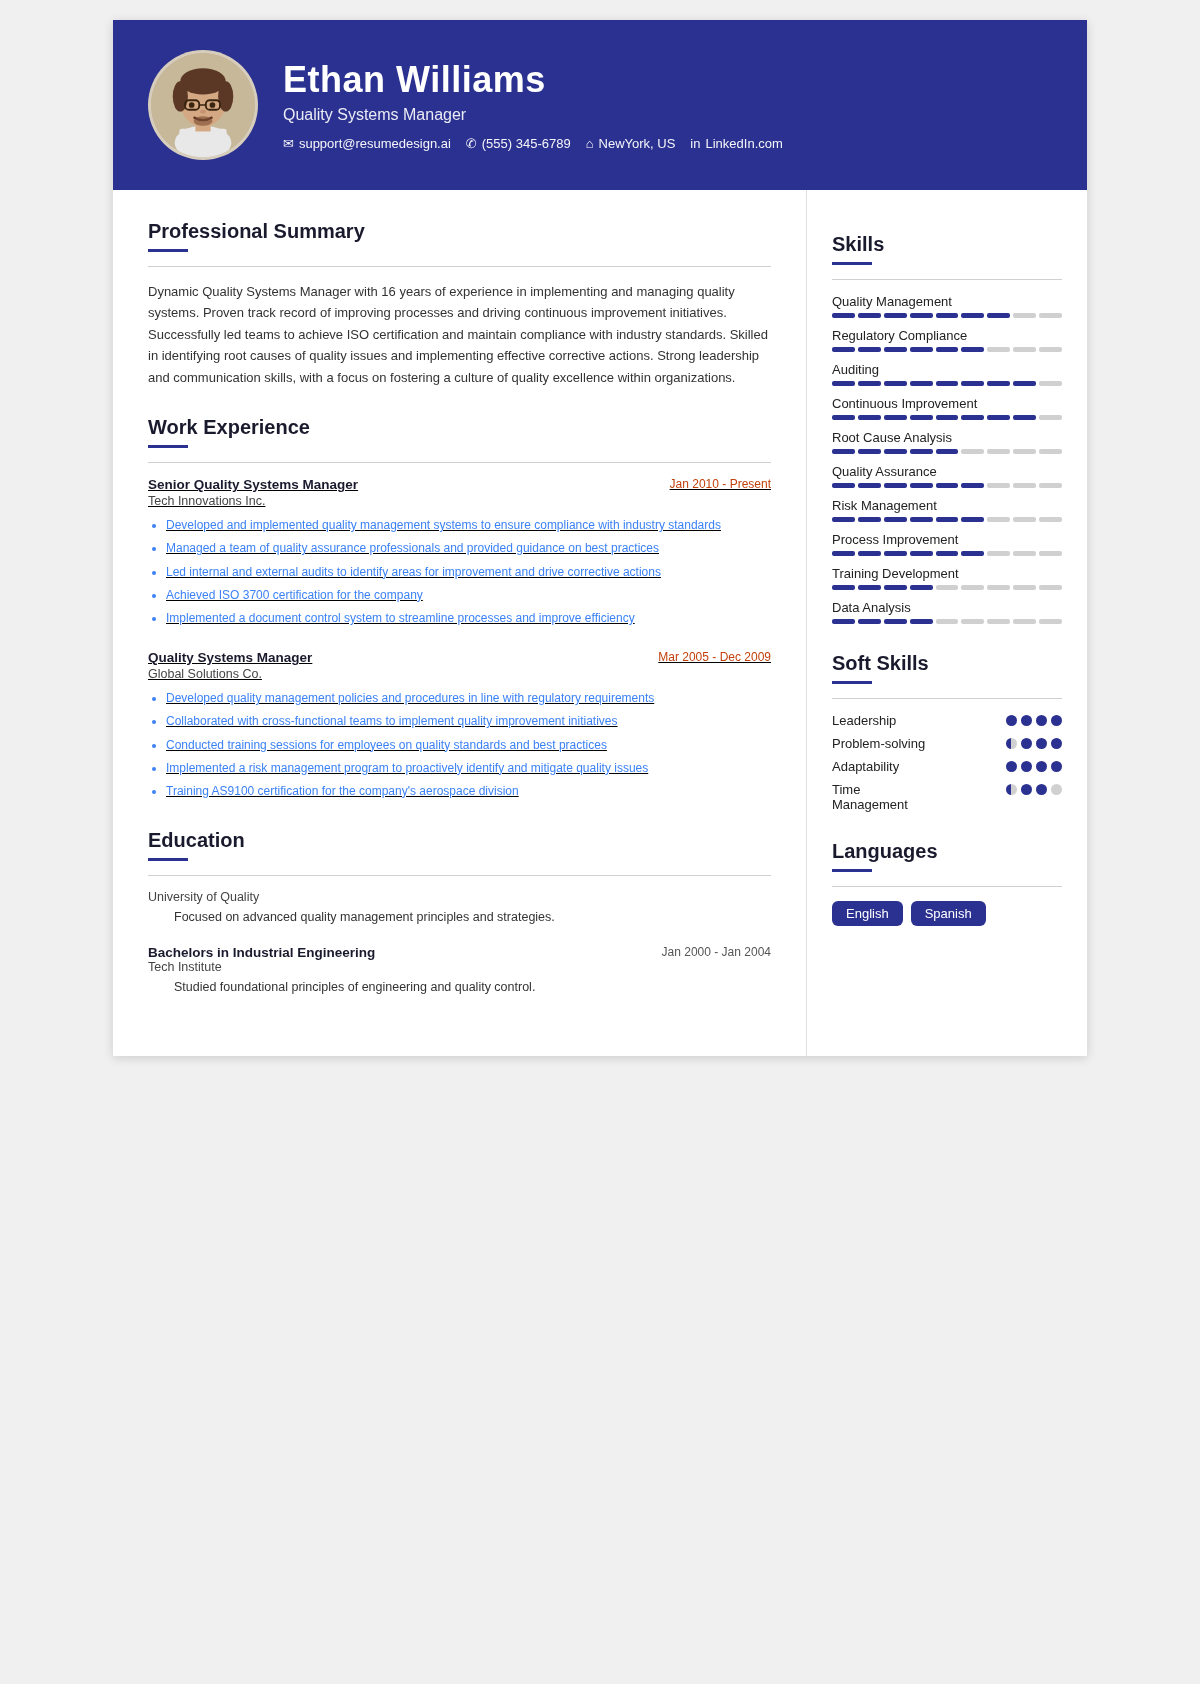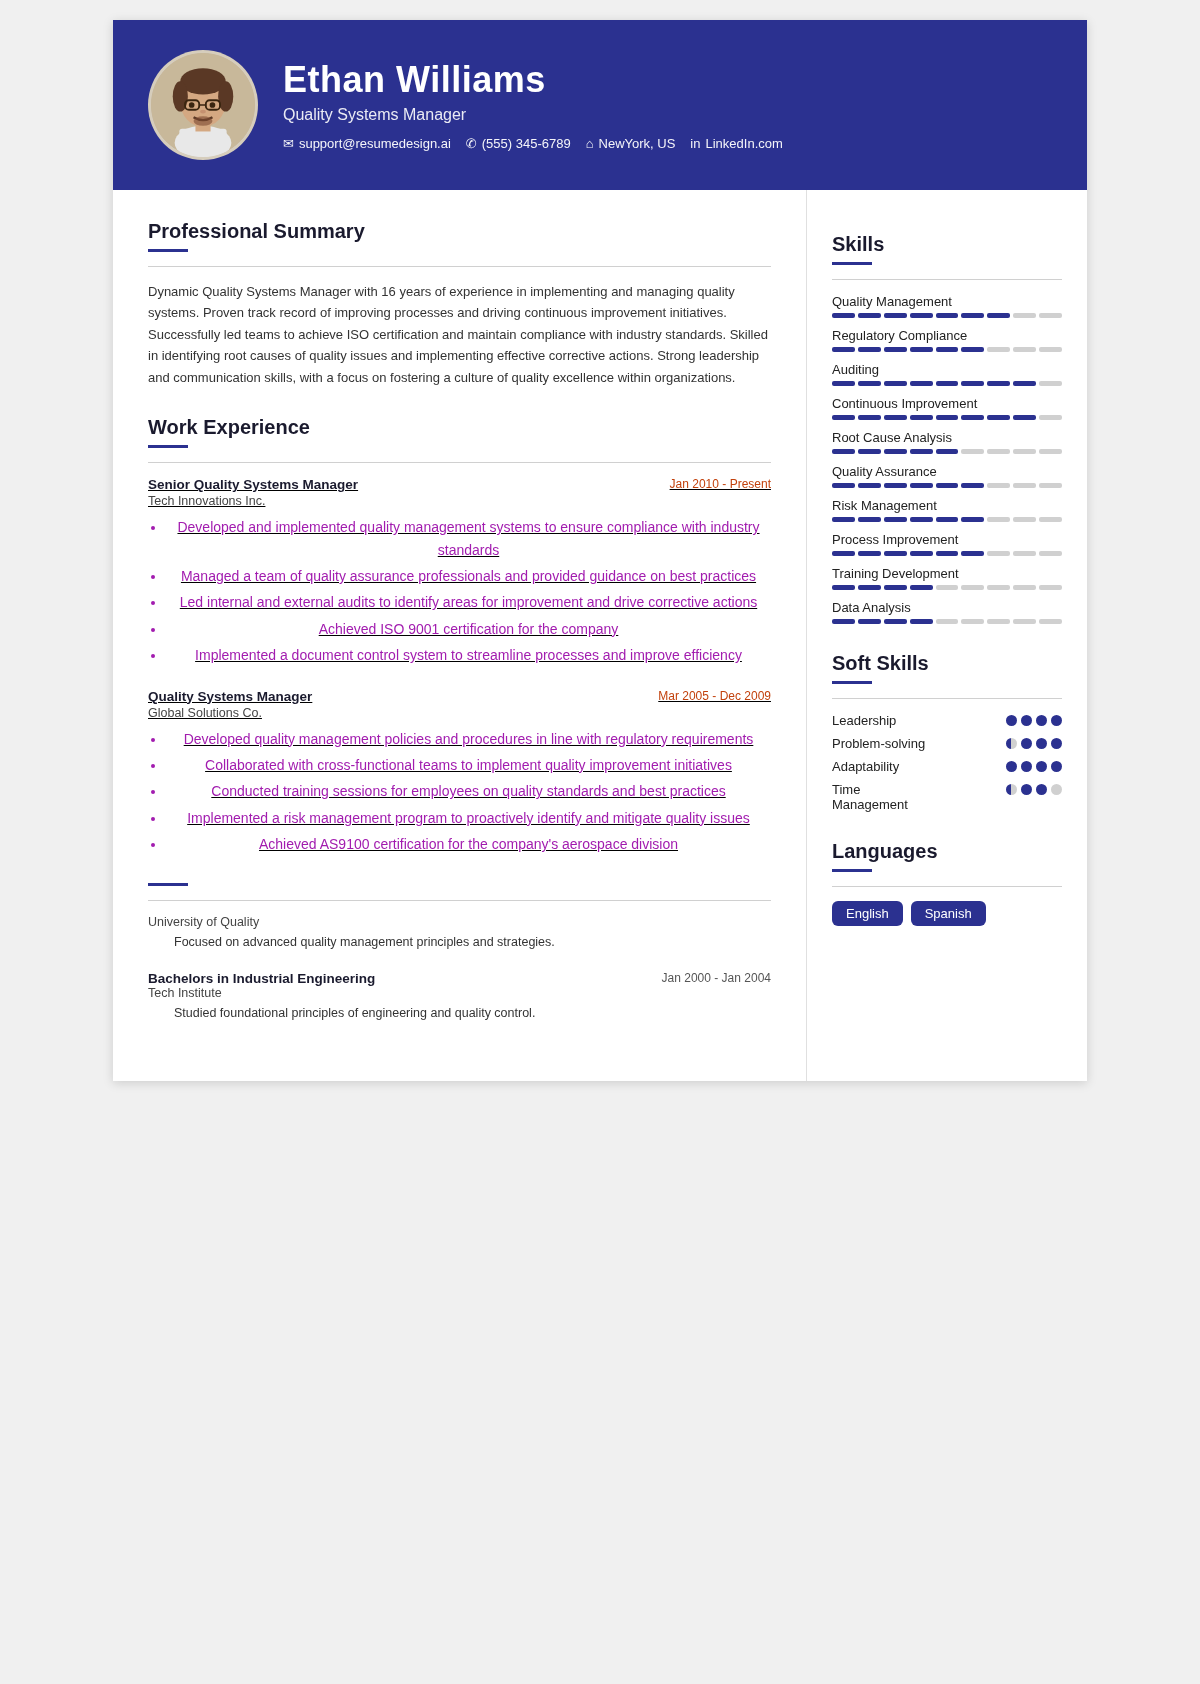--- a/index.html
+++ b/index.html
@@ -123,24 +123,23 @@
       margin-left: 10px;
     }
     .job-company {
       font-size: 12.5px;
       color: #444;
       margin-bottom: 8px;
     }
     .job-bullets {
       list-style: disc;
       padding-left: 18px;
-      font-size: 14px;
-      color: #a21caf;
+      font-size: 12px;
+      color: #3b82f6;
       line-height: 1.6;
-      text-align: center;
     }
     .job-bullets li { margin-bottom: 4px; }
     
     .edu { margin-bottom: 18px; }
     .edu-header {
       display: flex;
       justify-content: space-between;
       align-items: flex-start;
     }
     .edu-degree {
@@ -300,42 +299,43 @@
         <div class="job">
           <div class="job-header">
             <span class="job-title">Senior Quality Systems Manager</span>
             <span class="job-date">Jan 2010 - Present</span>
           </div>
           <div class="job-company">Tech Innovations Inc.</div>
           <ul class="job-bullets">
             <li>Developed and implemented quality management systems to ensure compliance with industry standards</li>
             <li>Managed a team of quality assurance professionals and provided guidance on best practices</li>
             <li>Led internal and external audits to identify areas for improvement and drive corrective actions</li>
-            <li>Achieved ISO 9001 certification for the company</li>
+            <li>Achieved ISO 3700 certification for the company</li>
             <li>Implemented a document control system to streamline processes and improve efficiency</li>
           </ul>
         </div>
 
         <div class="job">
           <div class="job-header">
             <span class="job-title">Quality Systems Manager</span>
             <span class="job-date">Mar 2005 - Dec 2009</span>
           </div>
           <div class="job-company">Global Solutions Co.</div>
           <ul class="job-bullets">
             <li>Developed quality management policies and procedures in line with regulatory requirements</li>
             <li>Collaborated with cross-functional teams to implement quality improvement initiatives</li>
             <li>Conducted training sessions for employees on quality standards and best practices</li>
             <li>Implemented a risk management program to proactively identify and mitigate quality issues</li>
-            <li>Achieved AS9100 certification for the company's aerospace division</li>
+            <li>Training AS9100 certification for the company's aerospace division</li>
           </ul>
         </div>
       </div>
 
       <div class="section">
+        <div class="section-title">Education</div>
         <div class="section-underline"></div>
         <hr class="section-divider">
 
         <div class="edu">
           <div class="edu-school">University of Quality</div>
           <div class="edu-desc">Focused on advanced quality management principles and strategies.</div>
         </div>
 
         <div class="edu">
           <div class="edu-header">

